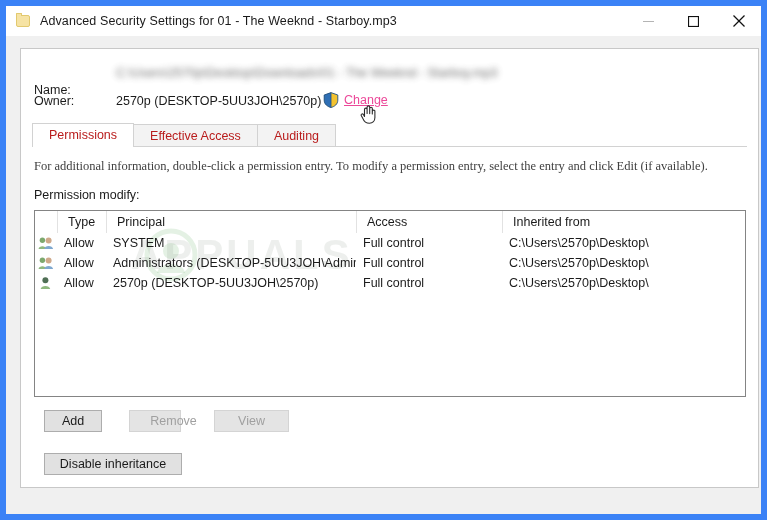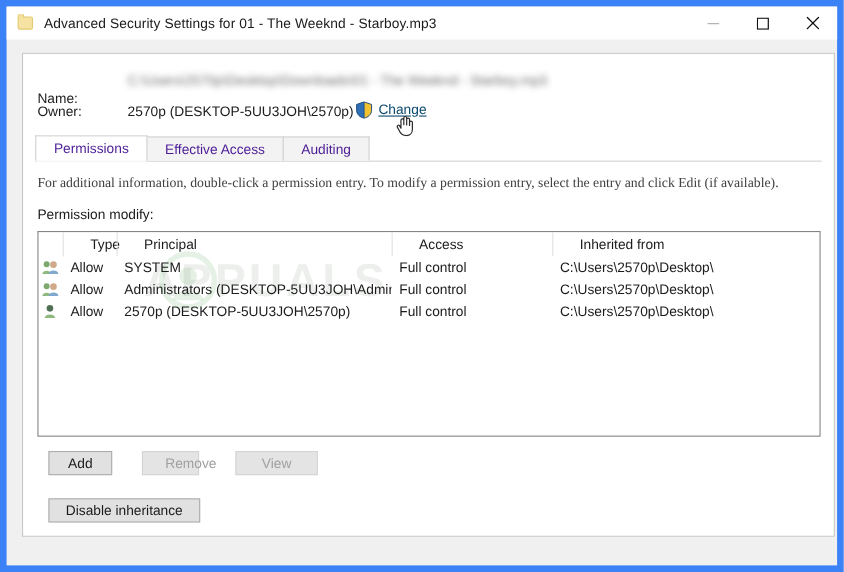--- a/index.html
+++ b/index.html
@@ -125,21 +125,21 @@
   .change-wrap {
     position: absolute;
     left: 302px;
     top: 43px;
     display: flex;
     align-items: center;
   }
   .shield-icon { width: 16px; height: 16px; display: block; }
   .change-link {
     font-size: 12.5px;
-    color: #0c4a6e;
+    color: #ec4899;
     text-decoration: underline;
     margin-left: 5px;
     cursor: pointer;
   }
   .hand-cursor {
     position: absolute;
     left: 338px;
     top: 55px;
     width: 18px;
     height: 20px;
@@ -155,21 +155,21 @@
     height: 23px;
     border-bottom: 1px solid #d2d2d2;
     display: flex;
     align-items: flex-end;
   }
   .tab {
     height: 22px;
     box-sizing: border-box;
     padding: 0 16px;
     font-size: 12.5px;
-    color: #4c1d95;
+    color: #b91c1c;
     display: flex;
     align-items: center;
     justify-content: center;
     border: 1px solid #d2d2d2;
     border-bottom: none;
     background: #f3f3f3;
     position: relative;
     white-space: nowrap;
   }
   .tab + .tab { margin-left: -1px; }
@@ -221,21 +221,21 @@
     align-items: center;
     font-size: 12.5px;
     color: #1b1b1b;
     position: relative;
   }
   .hcell {
     height: 22px;
     display: flex;
     align-items: center;
     box-sizing: border-box;
-    padding-left: 24px;
+    padding-left: 10px;
     position: relative;
   }
   .hcell + .hcell { border-left: 1px solid #e2e2e2; }
   .col-icon     { width: 22px; padding-left: 0; }
   .col-type     { width: 49px; }
   .col-principal{ width: 250px; }
   .col-access   { width: 146px; }
   .col-inherit  { flex: 1; }
 
   .list-rows { position: relative; }

